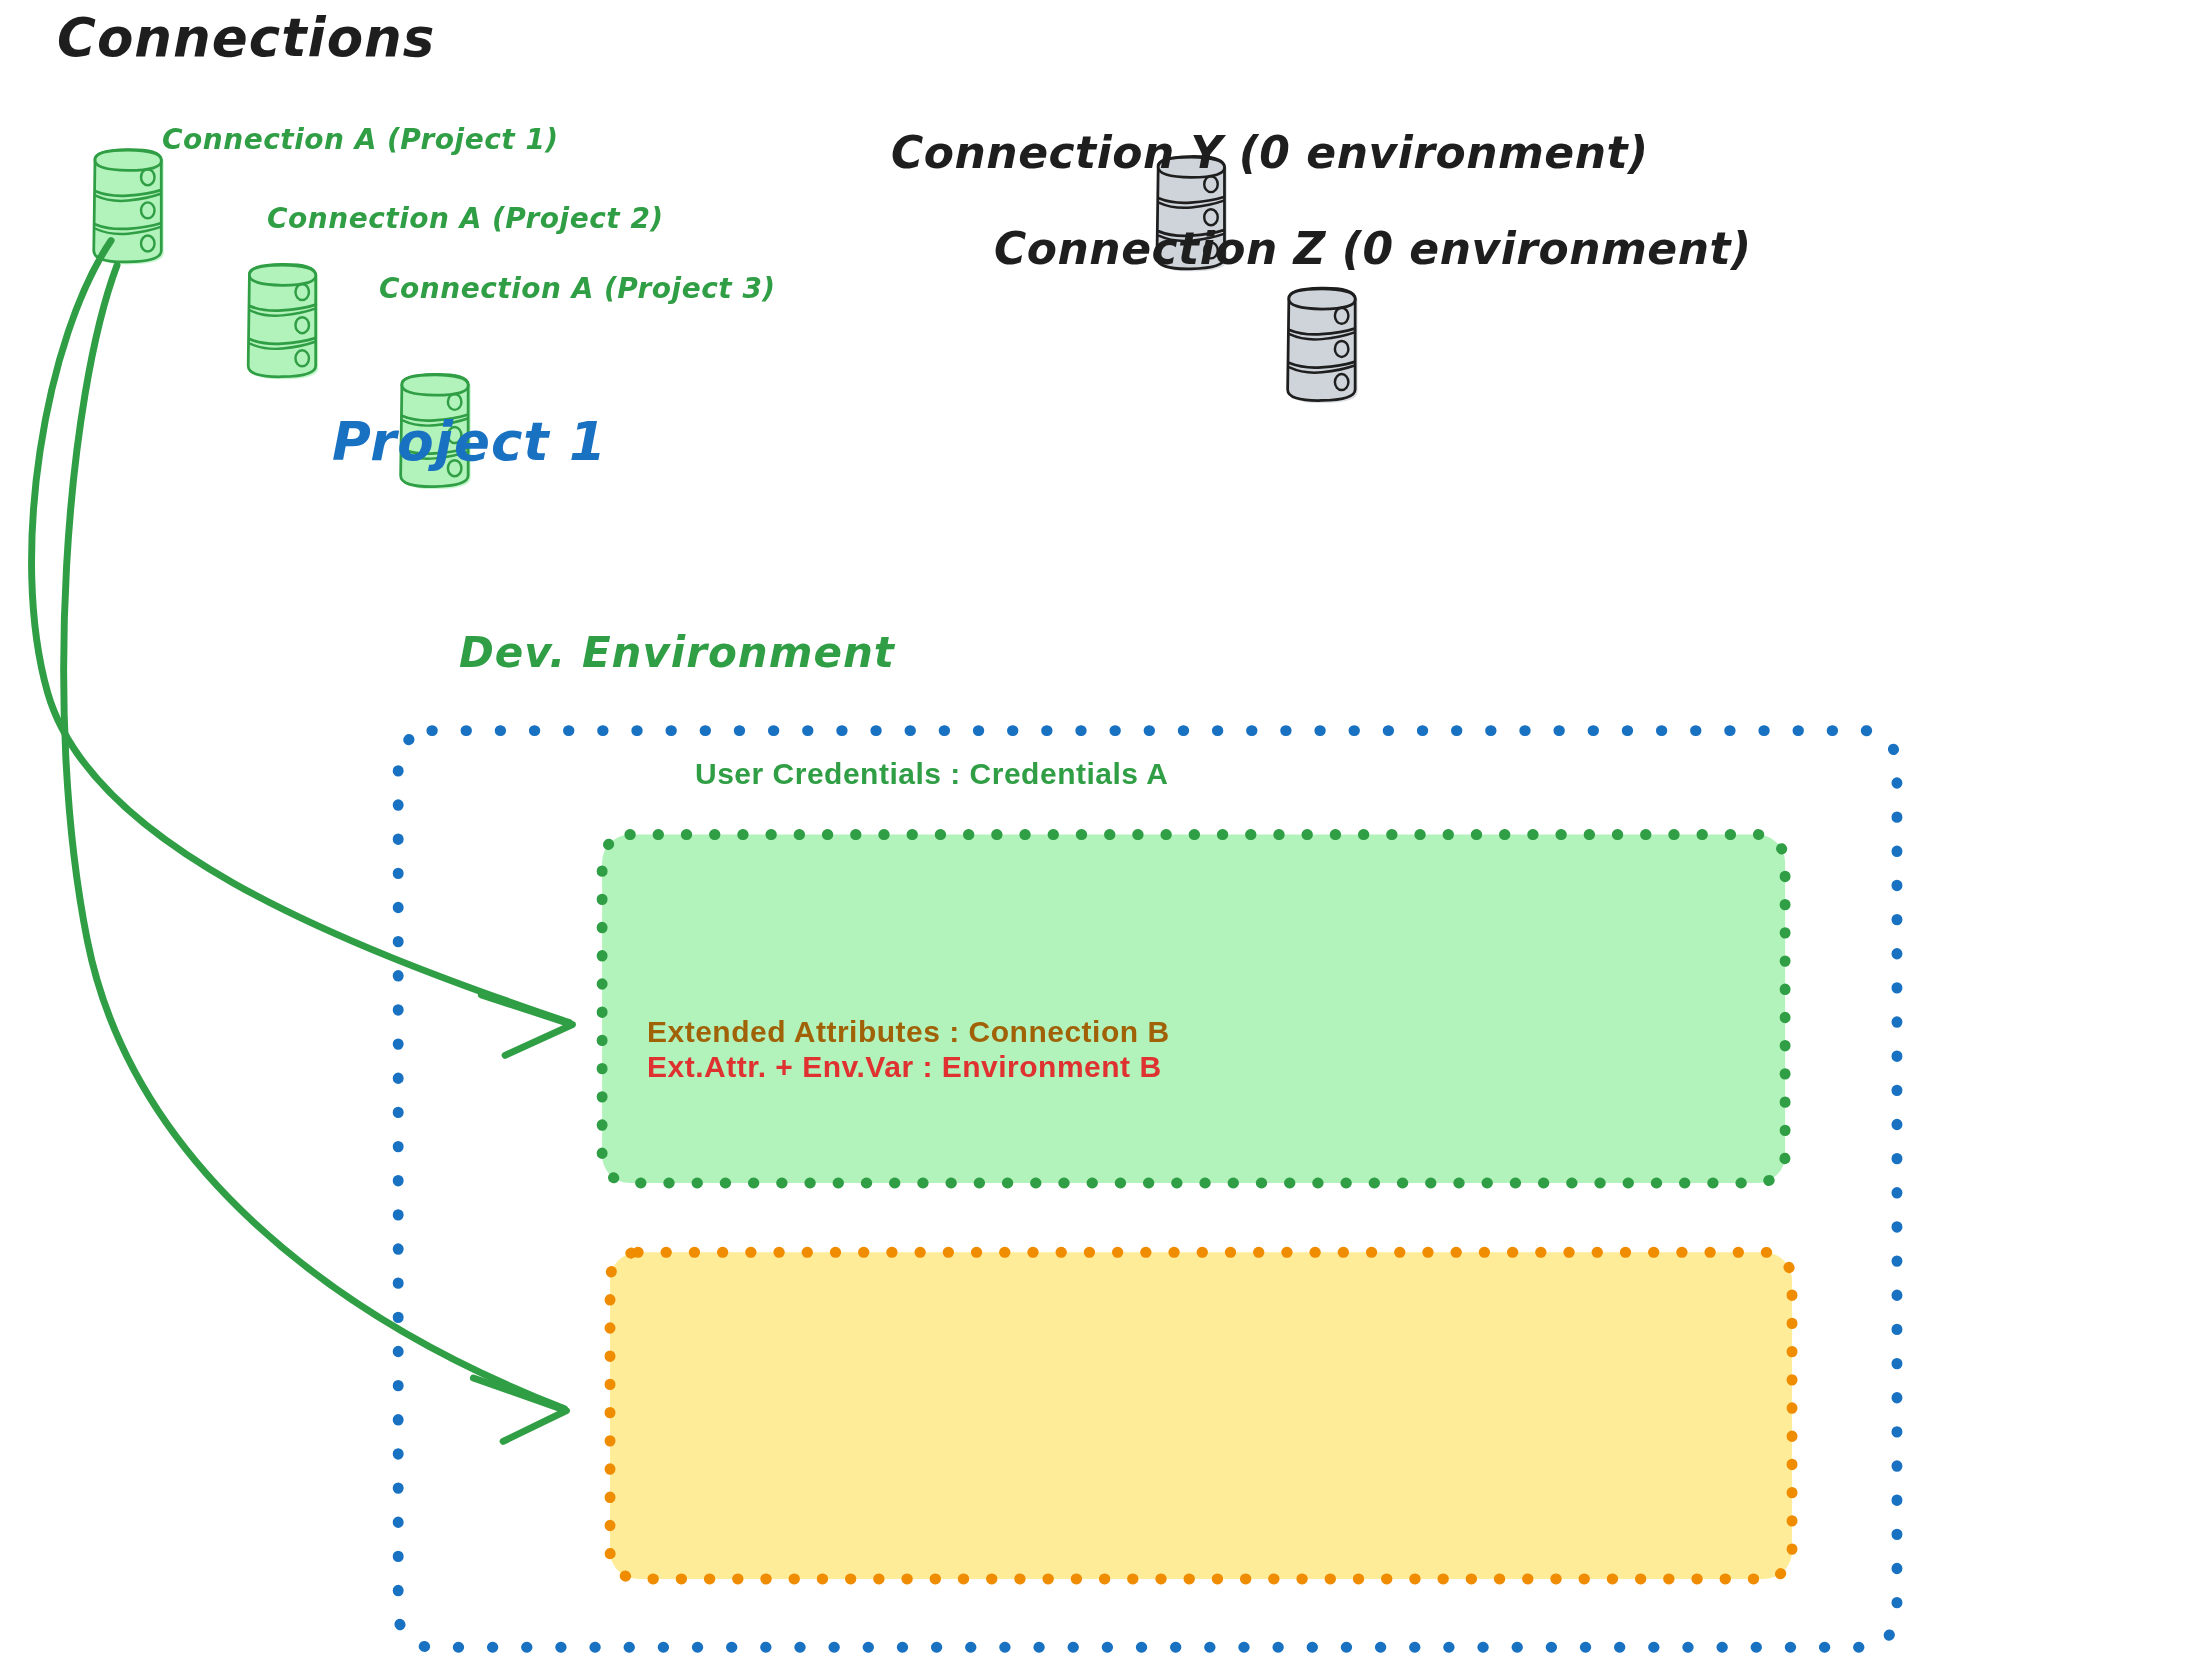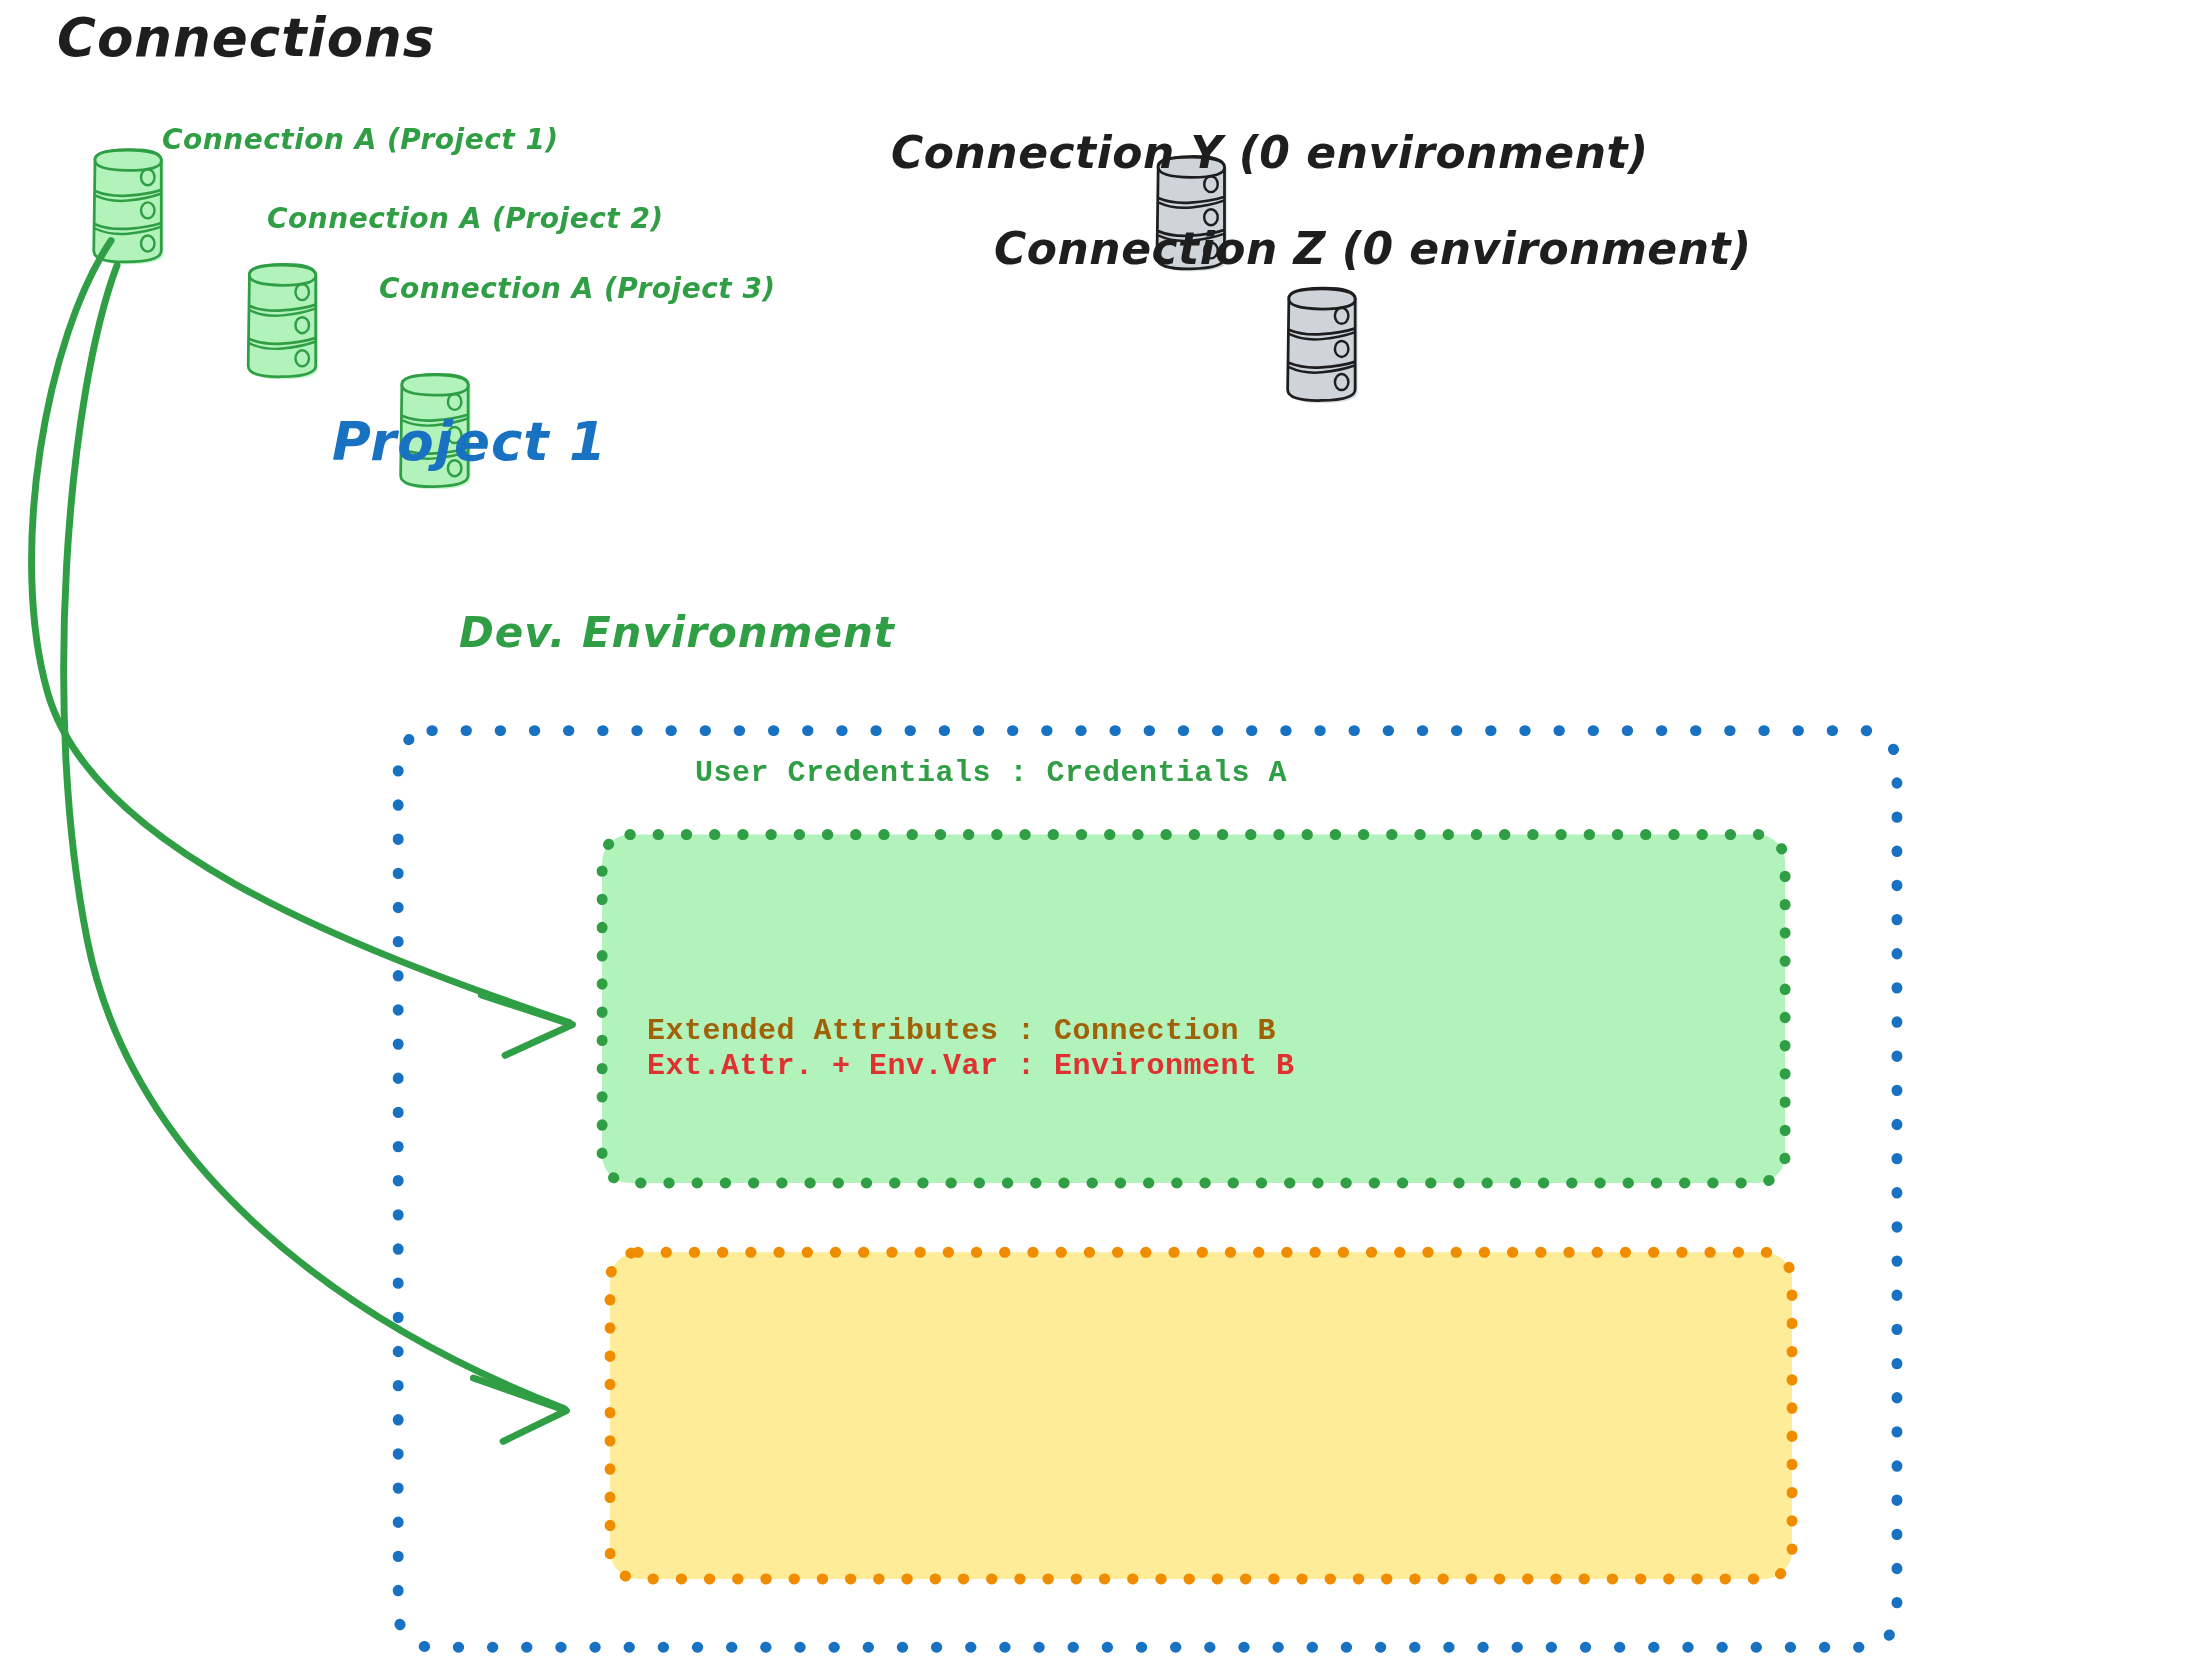--- a/index.html
+++ b/index.html
@@ -2,38 +2,38 @@
 <html><head>
 <meta charset="utf-8">
 <style>
   html,body{margin:0;padding:0;background:#ffffff;}
   body{width:2212px;height:1674px;position:relative;overflow:hidden;
        font-family:"DejaVu Sans",sans-serif;}
   .stage{position:absolute;left:0;top:0;width:2212px;height:1674px;}
   svg.layer{position:absolute;left:0;top:0;width:2212px;height:1674px;overflow:visible;}
 
   .hand{font-family:"DejaVu Sans",sans-serif;font-style:italic;font-weight:600;}
-  .mono{font-family:Liberation Mono, monospace;font-weight:700;text-align:center;}
+  .mono{font-family:Liberation Sans, sans-serif;font-weight:700;text-align:center;}
 
   .txt{position:absolute;white-space:pre;line-height:1.05;}
 
   #title-connections{left:57px;top:10px;font-size:53px;color:#1e1e1e;letter-spacing:1px;font-style:italic;}
   #label-project-1{left:332px;top:414px;font-size:53px;color:#1971c2;letter-spacing:1px;}
 
   .conn-label{font-size:28px;color:#2f9e44;letter-spacing:0.5px;}
   .conn-label-dark{font-size:44px;color:#1e1e1e;letter-spacing:0.5px;}
 
   #conn-a1-label{left:162px;top:125px;}
   #conn-a2-label{left:267px;top:204px;}
   #conn-a3-label{left:379px;top:274px;}
   #conn-y-label{left:891px;top:130px;}
   #conn-z-label{left:994px;top:226px;}
 
   .env-title{font-size:42px;letter-spacing:1px;}
-  #dev-env-title{left:459px;top:611px;color:#2f9e44;font-style:italic;}
+  #dev-env-title{left:459px;top:631px;color:#2f9e44;font-style:italic;}
   #prod-env-title{left:465px;top:899px;color:#f08c00;}
 
   .code{font-size:30px;letter-spacing:0.5px;}
   #dev-env-cred{left:695px;top:758px;color:#2f9e44;}
   #prod-env-line-1{left:647px;top:1016px;color:#a16207;}
   #prod-env-line-2{left:647px;top:1051px;color:#e03131;}
 </style>
 </head>
 <body>
 

